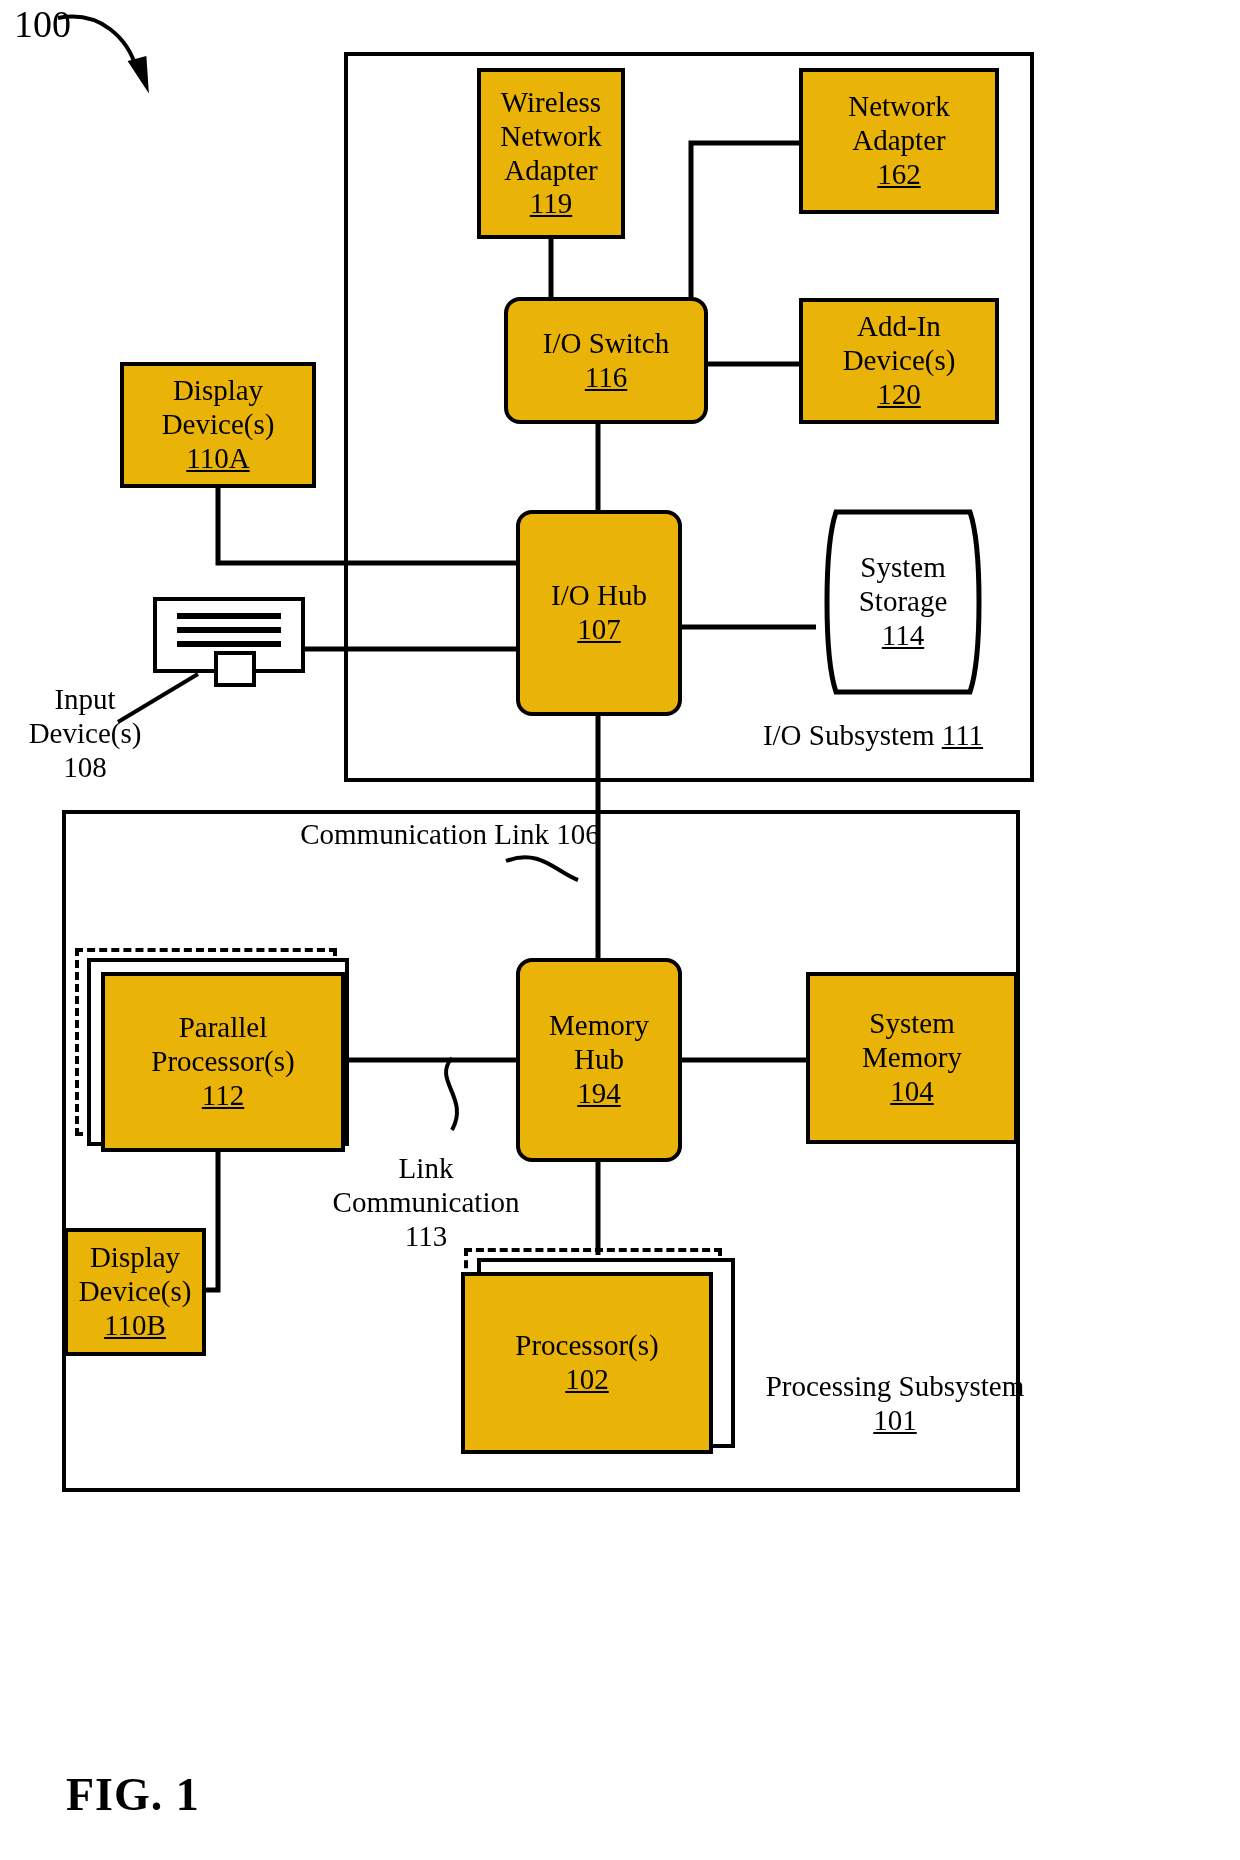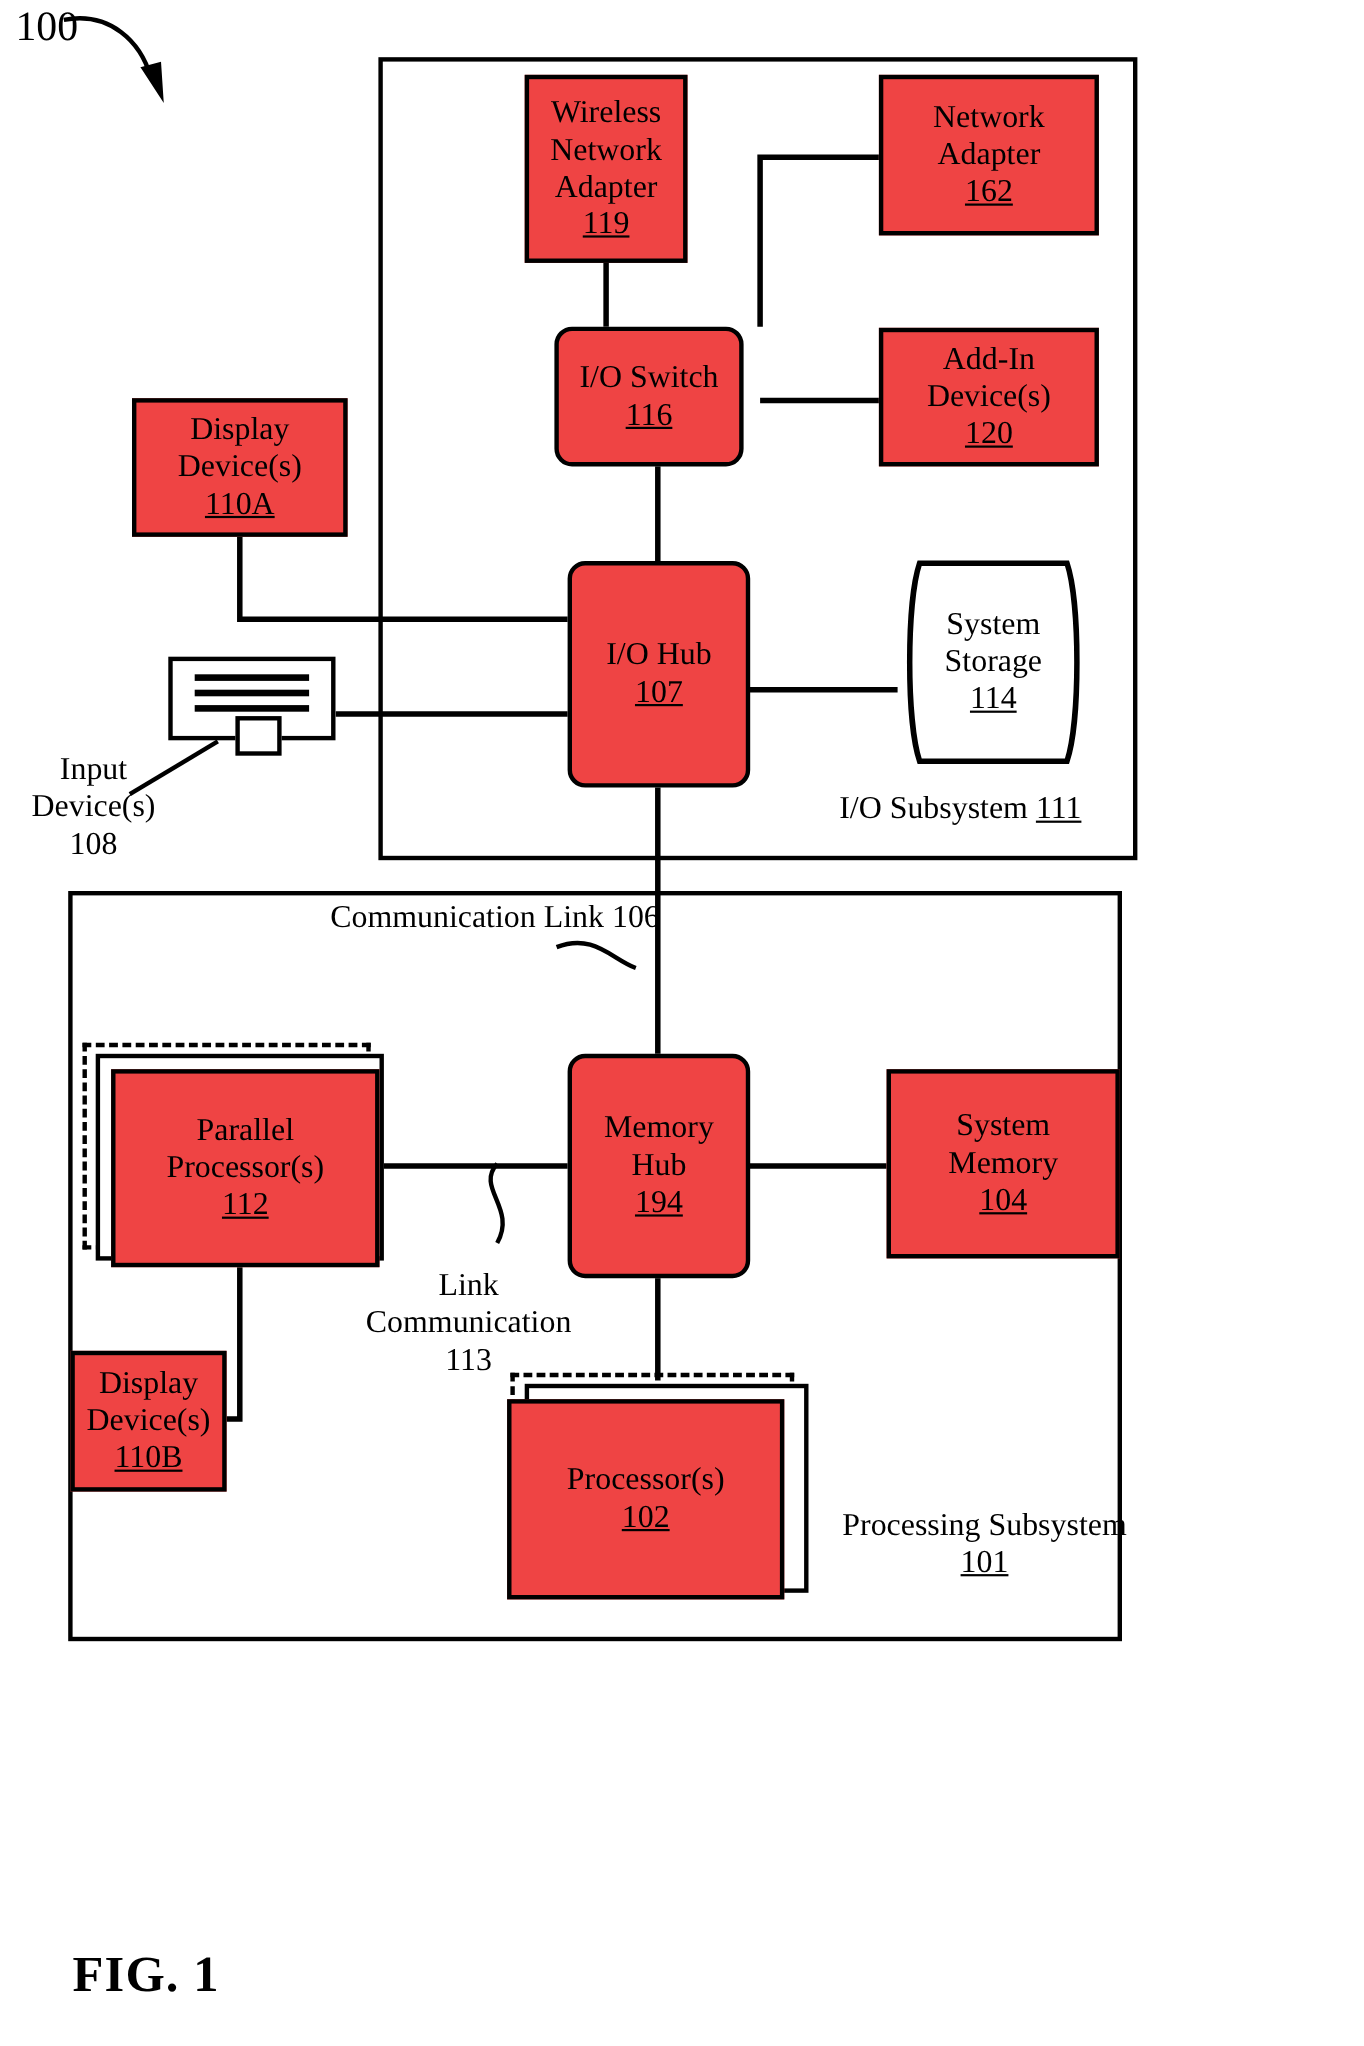--- a/index.html
+++ b/index.html
@@ -5,21 +5,21 @@
   html,body{margin:0;padding:0;background:#ffffff;}
   body{
     width:1240px;height:1860px;position:relative;
     font-family:"Liberation Serif","DejaVu Serif",serif;
     color:#000;overflow:hidden;
   }
   #stage{position:absolute;left:0;top:0;width:1240px;height:1860px;}
   svg#wires{position:absolute;left:0;top:0;width:1240px;height:1860px;pointer-events:none;}
 
   .box{
-    position:absolute;border:4px solid #000;background:#ef4444;
+    position:absolute;border:4px solid #000;background:#eab308;
     display:flex;flex-direction:column;align-items:center;justify-content:center;
     text-align:center;line-height:1.17;box-sizing:border-box;z-index:5;
   }
   .box .ln{display:block;}
   .box .ref{text-decoration:underline;text-underline-offset:2px;}
   .rounded{border-radius:16px;}
   .f29{font-size:29px;}
 
   .outline{
     position:absolute;border:4px solid #000;background:transparent;z-index:1;
@@ -98,21 +98,21 @@
     <span class="ln">Adapter</span>
     <span class="ln ref">119</span>
   </div>
 
   <div class="box f29" style="left:799px;top:68px;width:200px;height:146px;">
     <span class="ln">Network</span>
     <span class="ln">Adapter</span>
     <span class="ln ref">162</span>
   </div>
 
-  <div class="box rounded f29" style="left:504px;top:297px;width:172px;height:127px;">
+  <div class="box rounded f29" style="left:504px;top:297px;width:204px;height:127px;">
     <span class="ln">I/O Switch</span>
     <span class="ln ref">116</span>
   </div>
 
   <div class="box f29" style="left:799px;top:298px;width:200px;height:126px;">
     <span class="ln">Add-In</span>
     <span class="ln">Device(s)</span>
     <span class="ln ref">120</span>
   </div>
 

